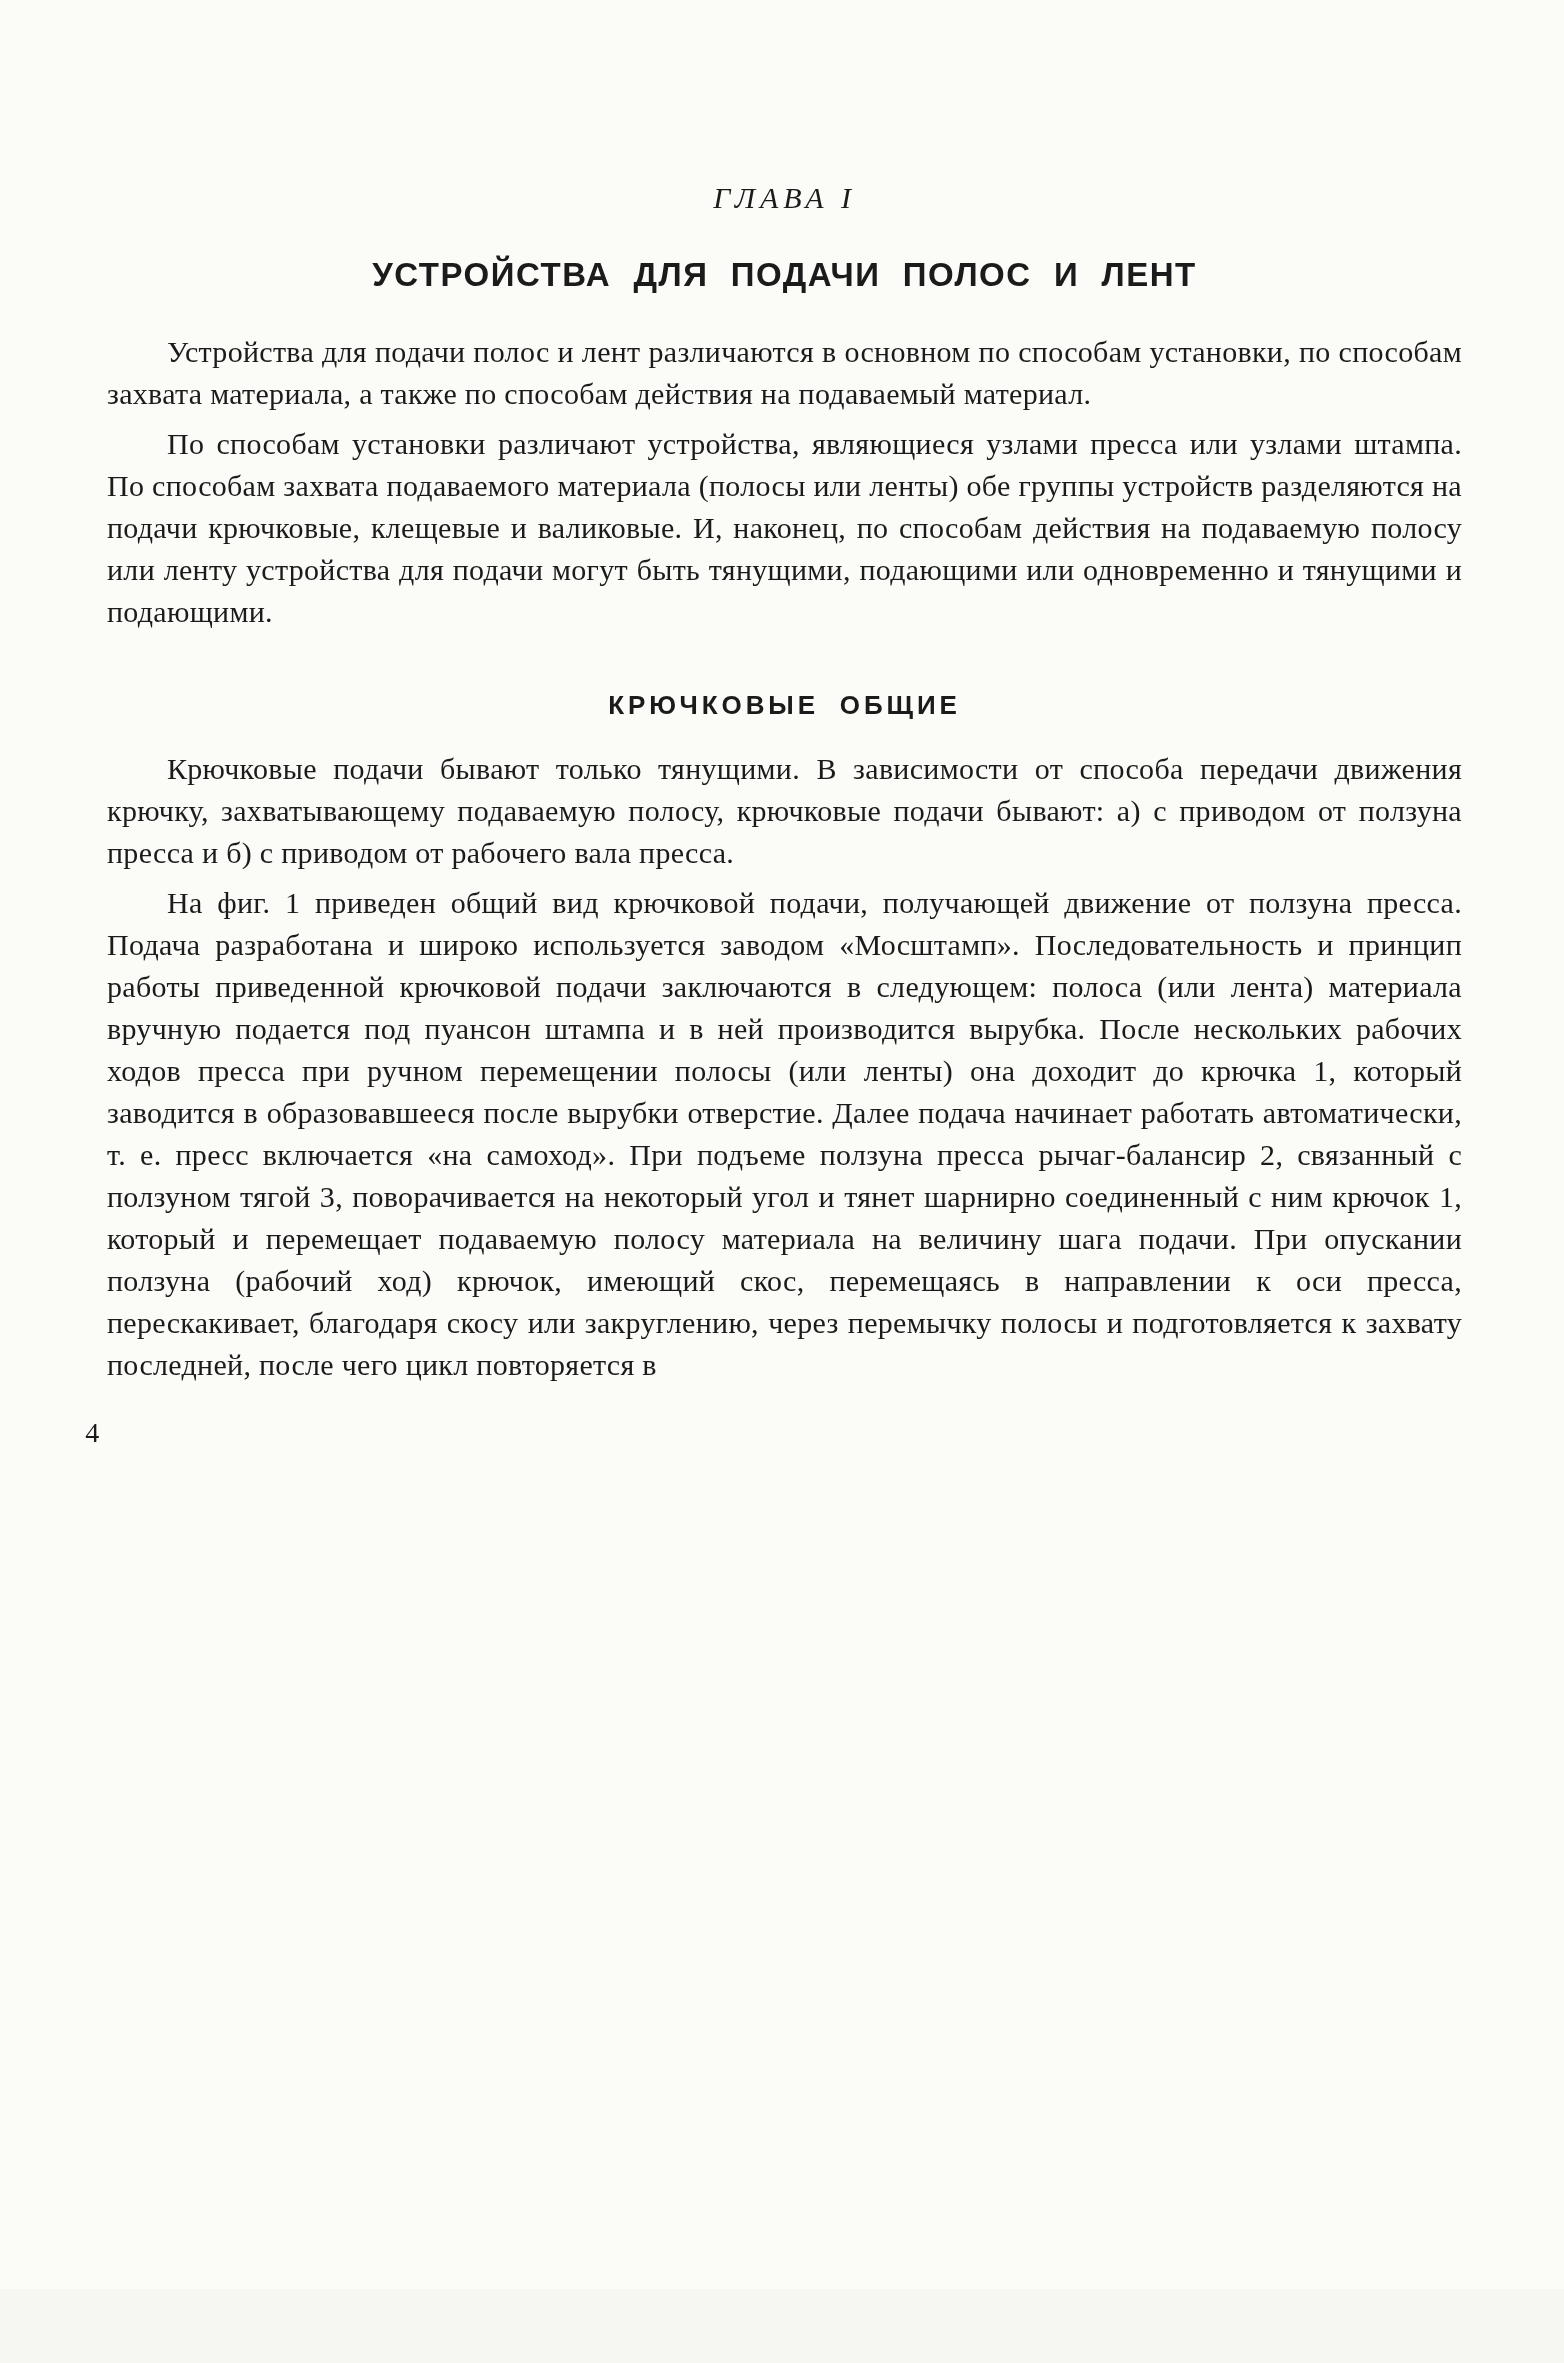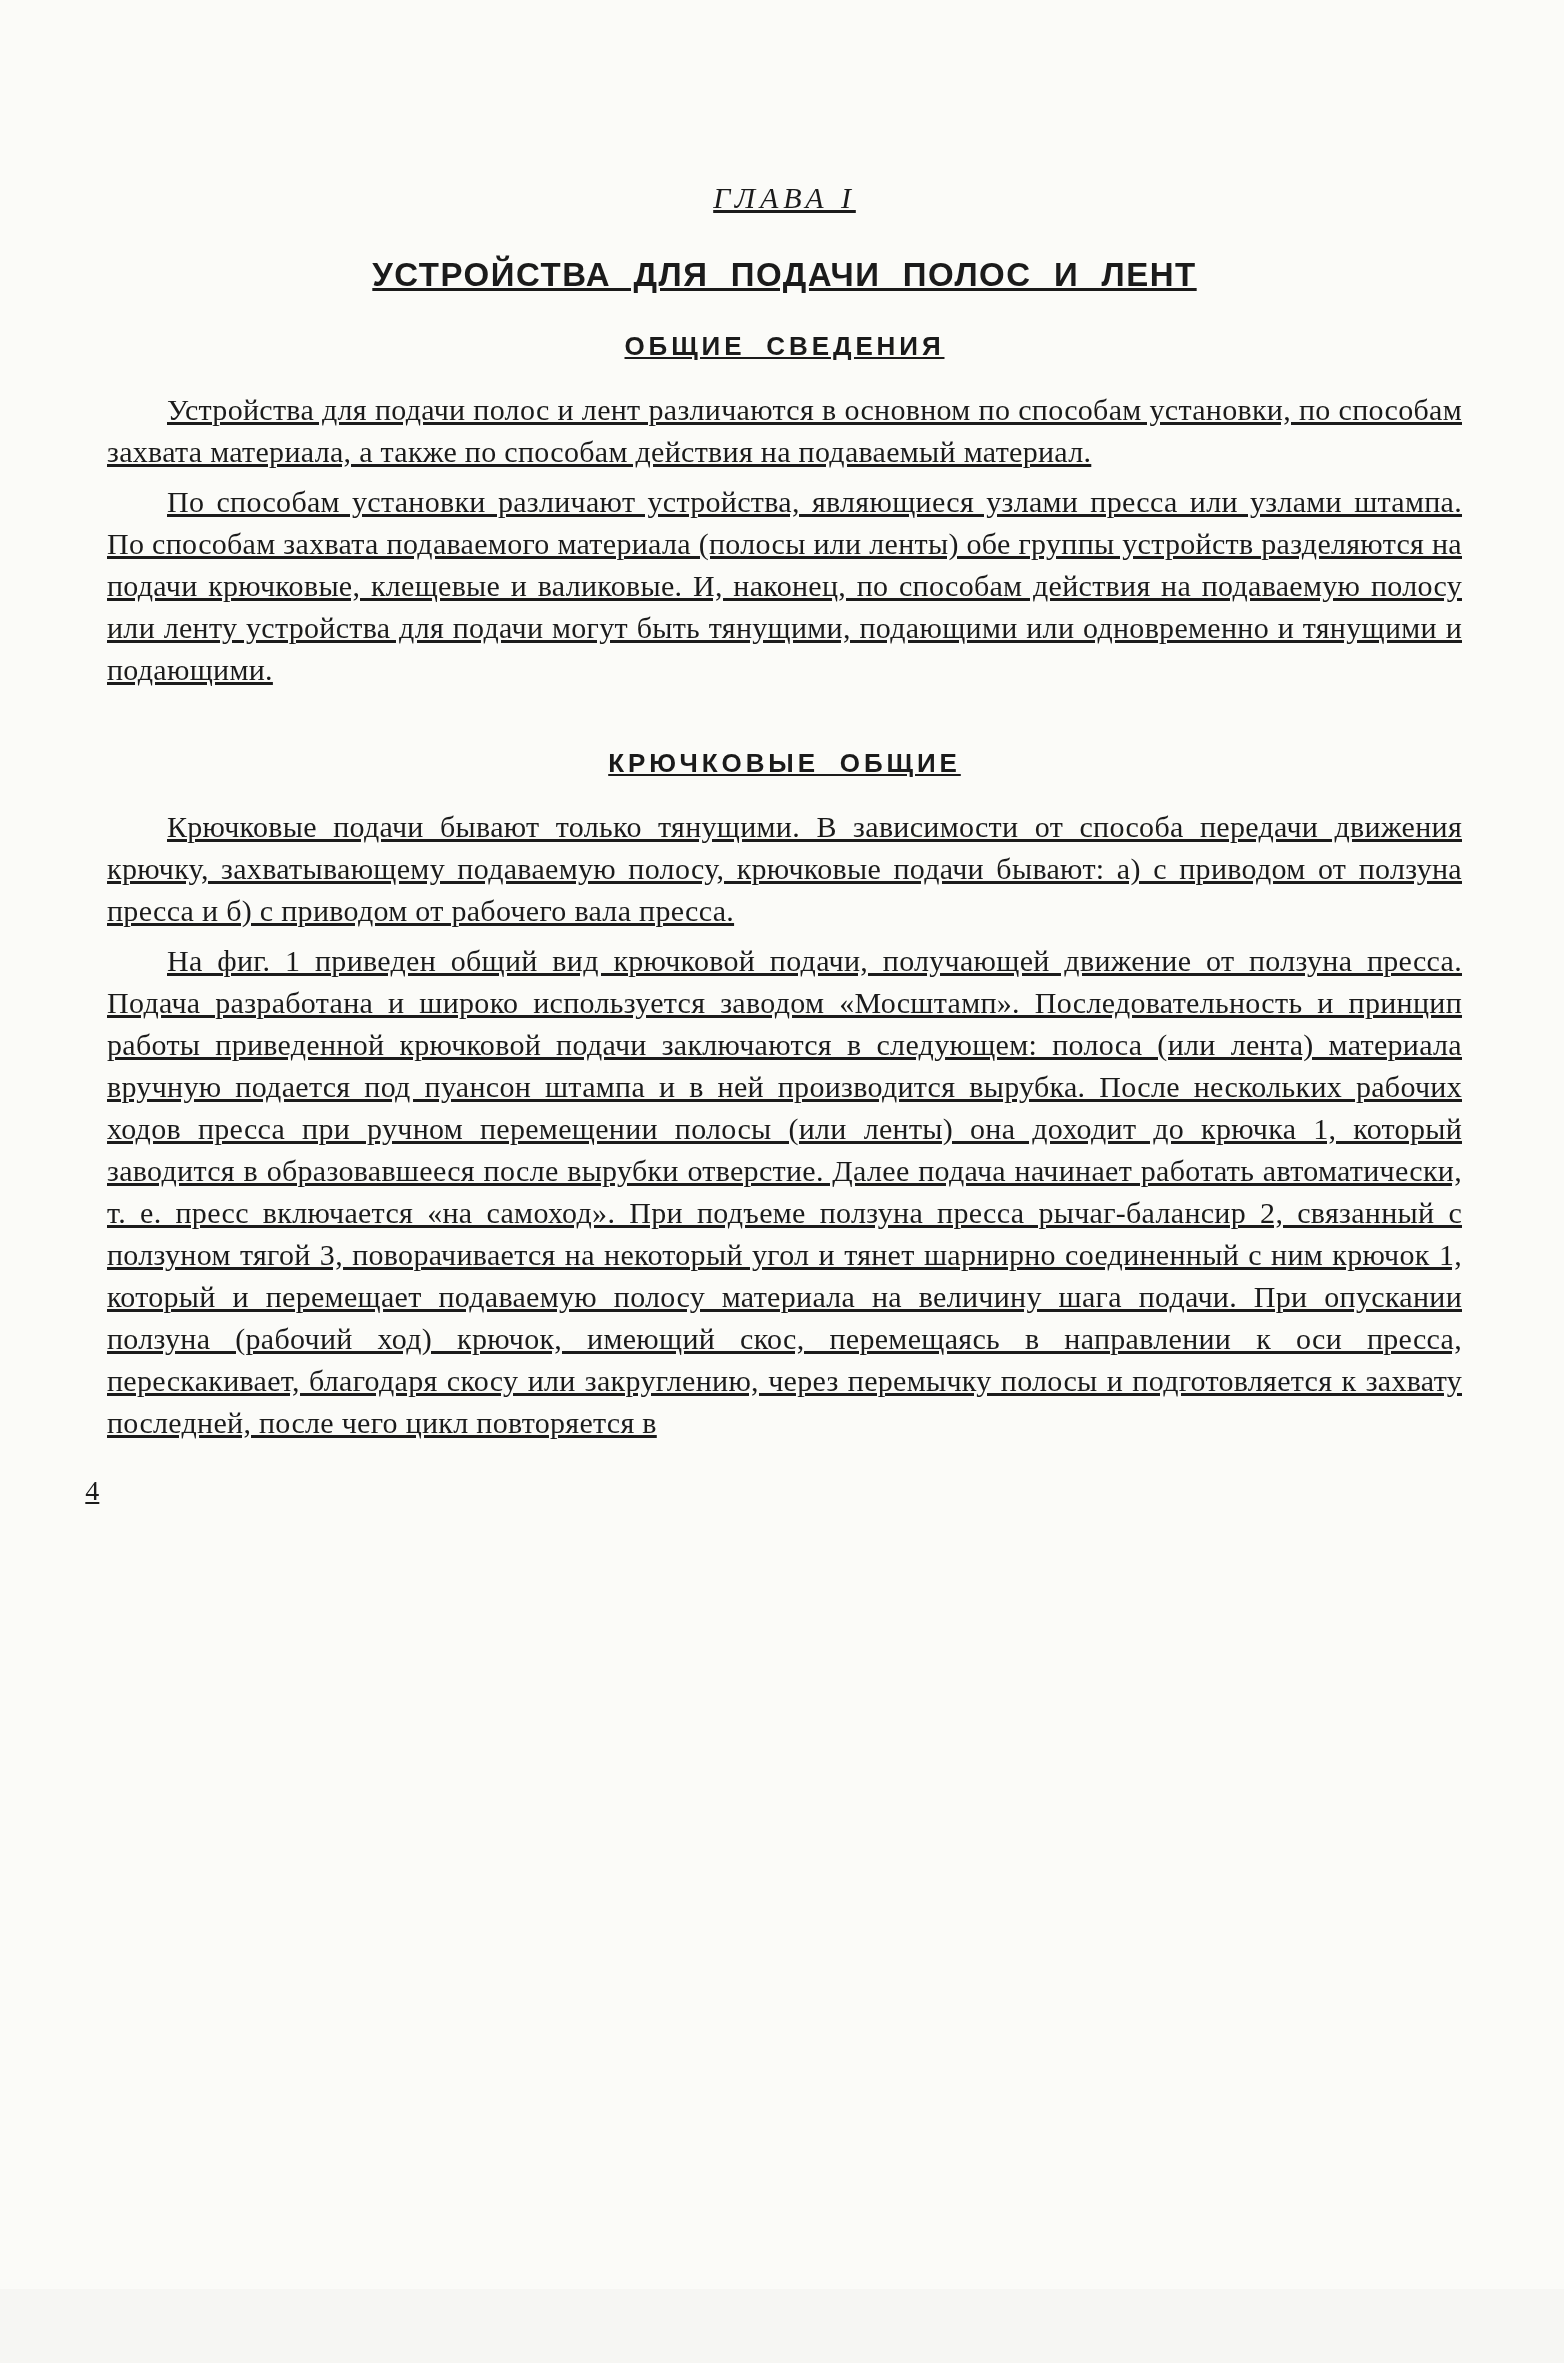--- a/index.html
+++ b/index.html
@@ -10,21 +10,20 @@
   .page {
     position: relative;
     width: 1564px;
     height: 2289px;
     box-sizing: border-box;
     background: #fbfbf8;
     color: #1b1b1b;
     padding: 181px 94px 0 99px;
     font-family: "Liberation Serif", "DejaVu Serif", serif;
     overflow: hidden;
-    text-decoration: underline;
   }
   .chapter-heading {
     text-align: center;
     font-style: italic;
     font-size: 30px;
     letter-spacing: 4.9px;
     margin: 0 0 41px 0;
   }
   .page-title {
     text-align: center;
@@ -63,21 +62,20 @@
 </style>
 </head>
 <body>
 
 <div class="page">
 
   <div class="chapter-heading">ГЛАВА I</div>
 
   <h1 class="page-title">УСТРОЙСТВА ДЛЯ ПОДАЧИ ПОЛОС И ЛЕНТ</h1>
 
-  <h2 class="section-heading">ОБЩИЕ СВЕДЕНИЯ</h2>
 
   <div class="body-text">
     <p>Устройства для подачи полос и лент различаются в основном по способам установки, по способам захвата материала, а также по способам действия на подаваемый материал.</p>
     <p>По способам установки различают устройства, являющиеся узлами пресса или узлами штампа. По способам захвата подаваемого материала (полосы или ленты) обе группы устройств разделяются на подачи крючковые, клещевые и валиковые. И, наконец, по способам действия на подаваемую полосу или ленту устройства для подачи могут быть тянущими, подающими или одновременно и тянущими и подающими.</p>
   </div>
 
   <h2 class="section-heading second">КРЮЧКОВЫЕ ОБЩИЕ</h2>
 
   <div class="body-text">
     <p>Крючковые подачи бывают только тянущими. В зависимости от способа передачи движения крючку, захватывающему подаваемую полосу, крючковые подачи бывают: а) с приводом от ползуна пресса и б) с приводом от рабочего вала пресса.</p>

